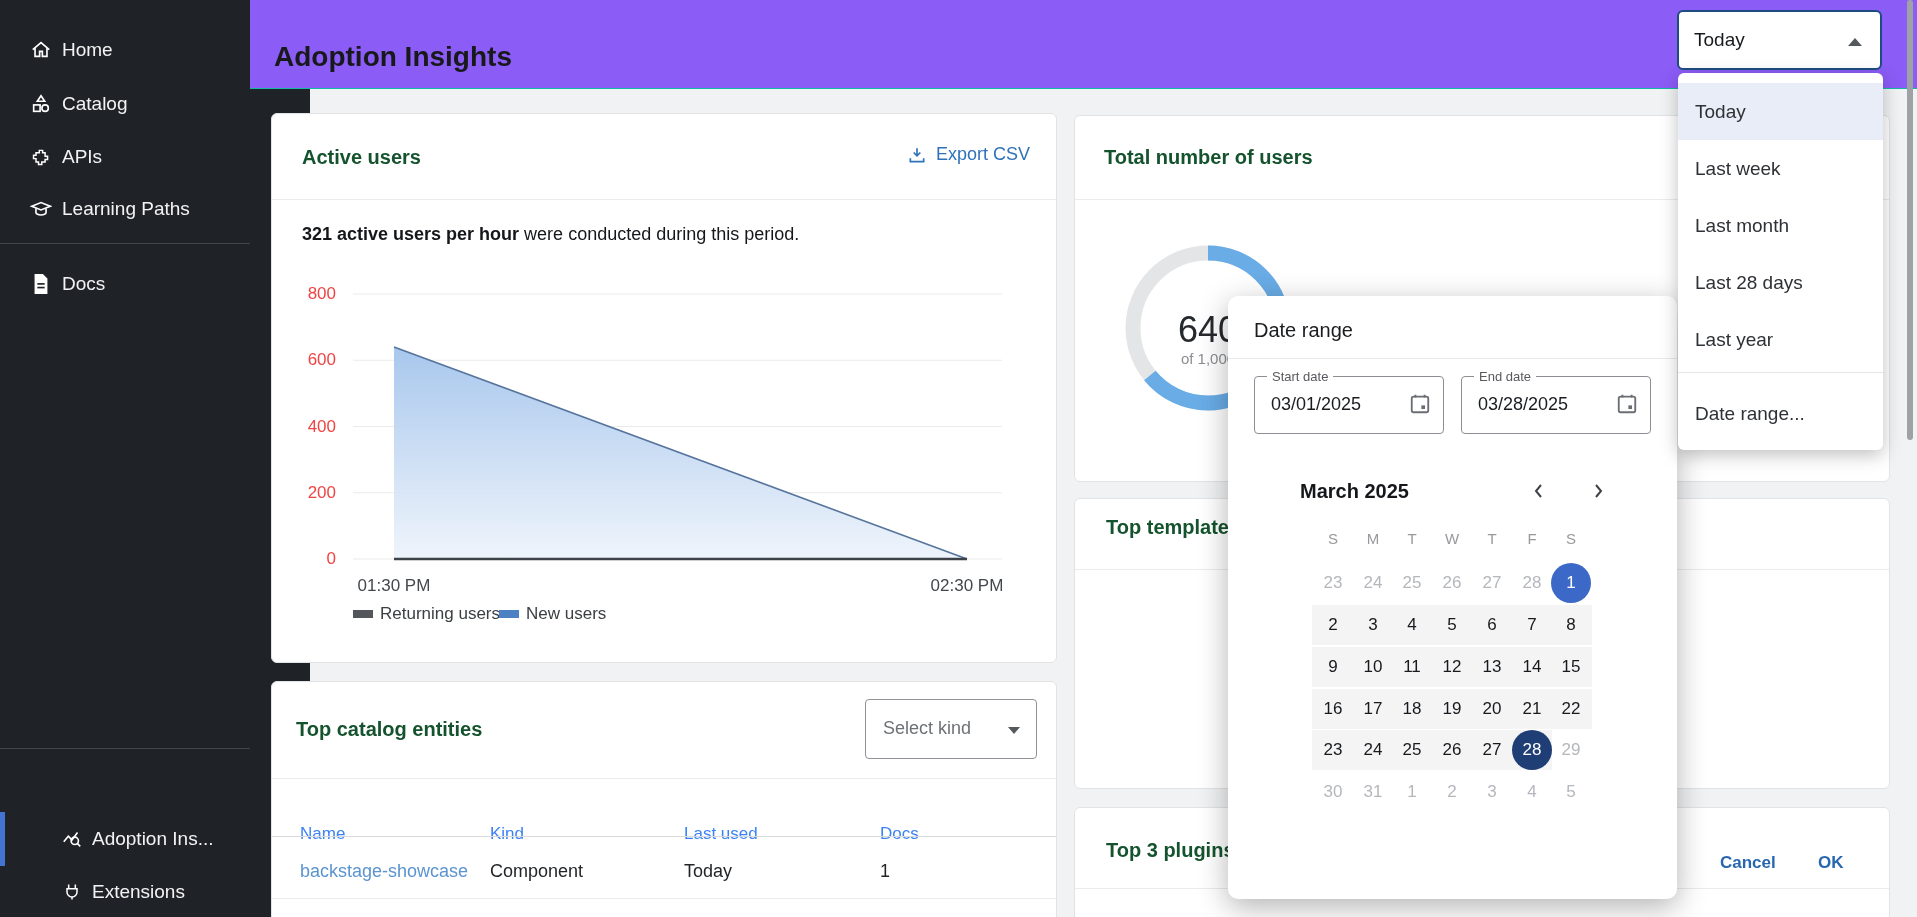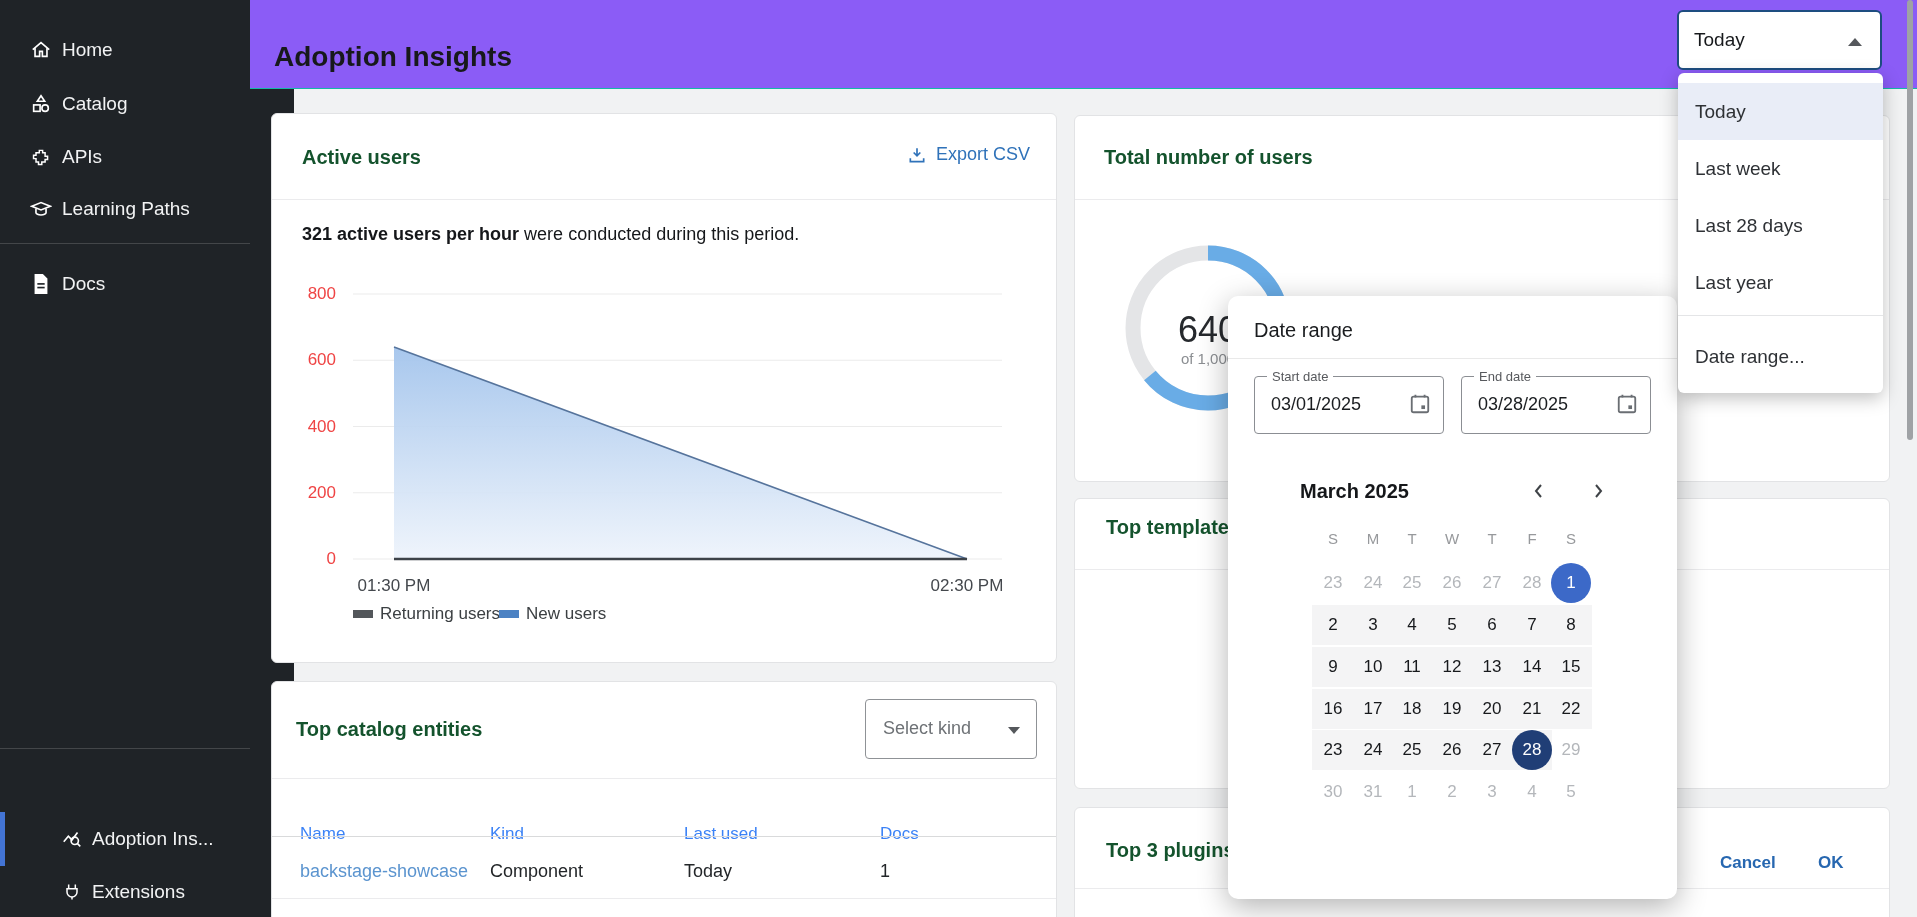--- a/index.html
+++ b/index.html
@@ -1,20 +1,20 @@
 <!DOCTYPE html>
 <html><head>
 <meta charset="utf-8">
 <style>
   html,body{margin:0;padding:0;background:#fff;}
   #screen{position:relative;width:1917px;height:917px;overflow:hidden;
     font-family:"Liberation Sans",sans-serif;background:#f1f2f3;}
   .abs{position:absolute;}
   
-  #sidebar{left:0;top:0;width:294px;height:917px;background:#1f2327;}
+  #sidebar{left:0;top:0;width:294px;height:917px;background:#1f2327;padding-left:16px;}
   .side-item{position:absolute;left:0;width:250px;height:44px;display:flex;align-items:center;color:#f2f3f4;font-size:19px;cursor:pointer;}
   .side-item .ic{position:absolute;left:30px;width:22px;height:22px;display:flex;align-items:center;justify-content:center;}
   .side-item .lbl{position:absolute;left:62px;white-space:nowrap;}
   .side-item.nested .ic{left:61px;}
   .side-item.nested .lbl{left:92px;}
   .side-div{position:absolute;left:0;width:250px;height:1px;background:rgba(255,255,255,0.16);}
   .active-bar{position:absolute;left:0;width:5px;height:54px;background:#4374d4;}
   .chev{position:absolute;right:40px;top:14px;}
   
   #header{left:250px;top:0;width:1667px;height:88px;background:#8b5cf6;border-bottom:1px solid #14b8a6;}
@@ -156,20 +156,21 @@
   </header>
 
   <div id="period-select" class="abs">
     <span class="val">Today</span>
     <span class="tri-up"></span>
   </div>
 
   <div id="period-menu" class="abs">
     <div class="menu-item selected">Today</div>
     <div class="menu-item">Last week</div>
+    <div class="menu-item">Last month</div>
     <div class="menu-item">Last 28 days</div>
     <div class="menu-item">Last year</div>
     <div class="menu-div"></div>
     <div class="menu-item">Date range...</div>
   </div>
 
   <section class="card" style="left:271px;top:113px;width:786px;height:550px">
     <div class="card-title" style="left:30px;top:32px">Active users</div>
     <div id="export-btn">
       <span>

